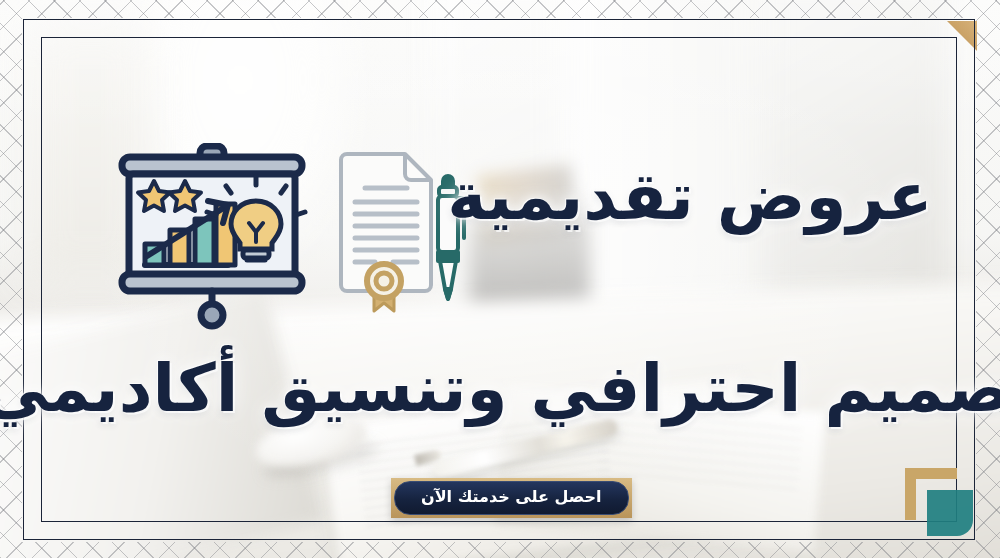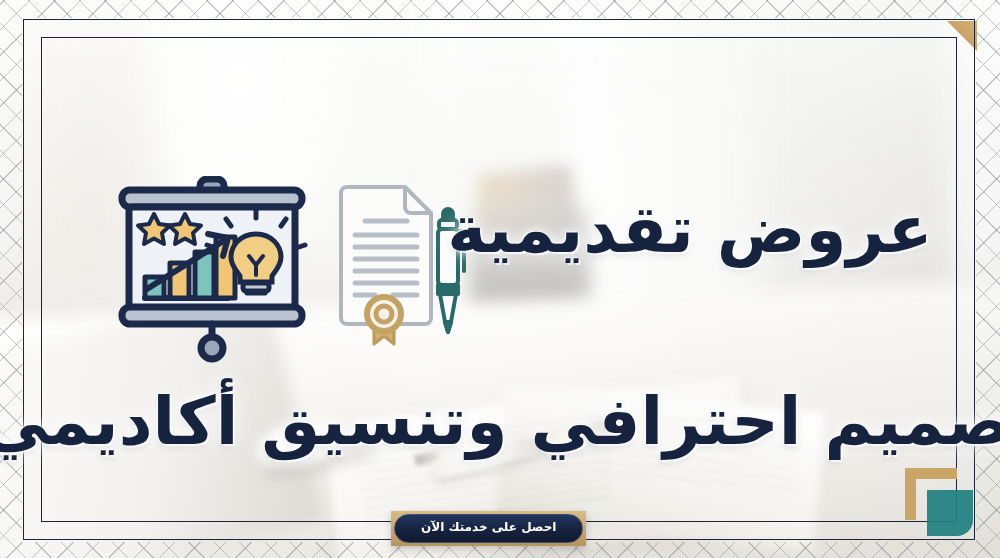--- a/index.html
+++ b/index.html
@@ -89,21 +89,21 @@
     background:linear-gradient(225deg,#d6b179 0%,#bd9253 100%);}
 
   
   .corner-mark{position:absolute;left:905px;top:468px;width:68px;height:68px;}
   .cm-gold{position:absolute;left:0;top:0;width:52px;height:52px;
     border-left:11px solid #c9a668;border-top:11px solid #c9a668;box-sizing:border-box;}
   .cm-teal{position:absolute;left:22px;top:22px;width:46px;height:46px;
     background:#1f7f80;border-radius:0 0 16px 0;opacity:.92;}
 
   
-  .content{position:absolute;inset:0;margin-top:33px;}
+  .content{position:absolute;inset:0;}
 
   
   .icon-board{position:absolute;left:112px;top:143px;}
   .icon-doc{position:absolute;left:333px;top:150px;}
 
   .title{
     position:absolute;left:455px;top:140px;width:470px;height:112px;
     display:flex;align-items:center;justify-content:center;
     direction:rtl;
     font-size:66px;font-weight:bold;color:#16233f;letter-spacing:-1px;
@@ -126,21 +126,21 @@
   }
 
   .cta-wrap{position:absolute;left:391px;top:478px;}
   .cta-outer{background:linear-gradient(180deg,#d8bb84,#b9945a);padding:3px;
     box-shadow:0 3px 7px rgba(60,60,60,.25);}
   .cta{
     background:linear-gradient(180deg,#24365e 0%,#16233f 55%,#101a30 100%);
     border-radius:16px;
     padding:5px 26px 8px;
     color:#ffffff;direction:rtl;white-space:nowrap;
-    font-size:12px;font-weight:bold;letter-spacing:0;
+    font-size:16px;font-weight:bold;letter-spacing:0;
     text-align:center;
     border:1px solid #3a4d74;
   }
 </style>
 </head>
 <body>
 
 <div id="banner">
 
   <div class="bg">

